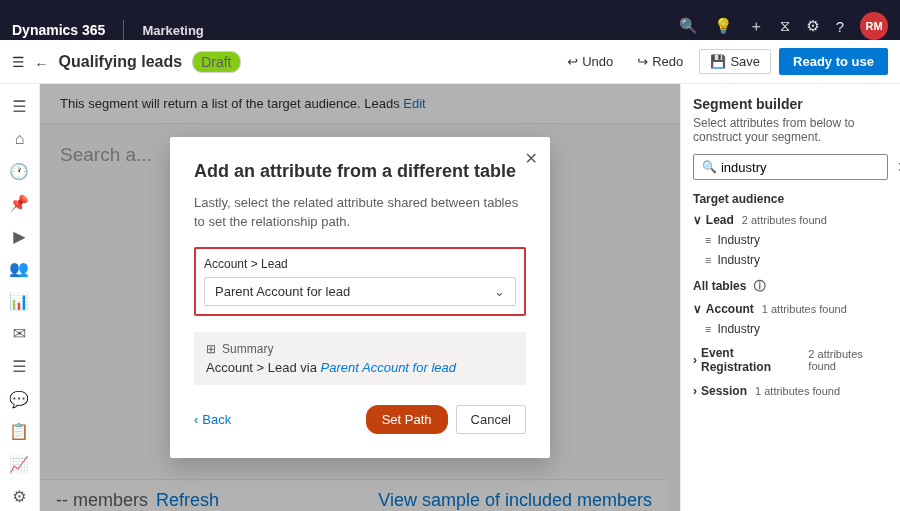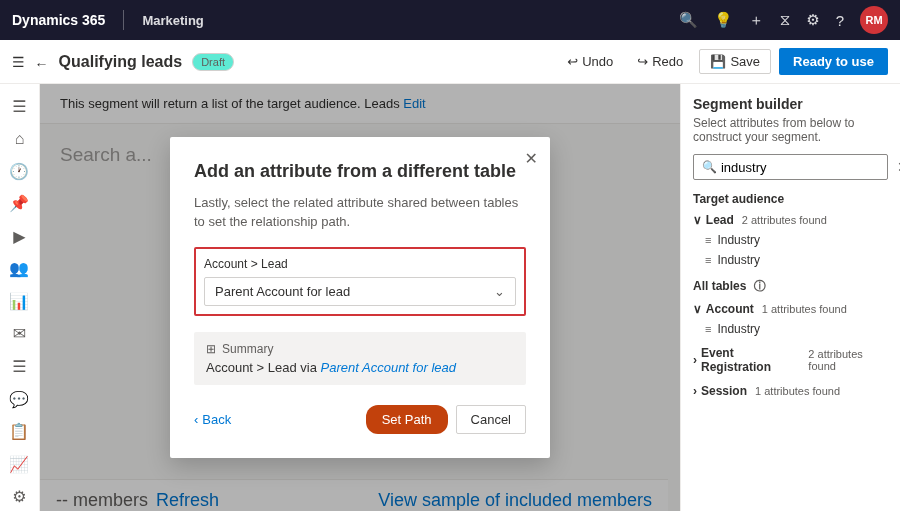--- a/index.html
+++ b/index.html
@@ -1,20 +1,20 @@
 <!DOCTYPE html>
 <html><head>
   <meta charset="utf-8">
   <style>
     * { box-sizing: border-box; margin: 0; padding: 0; }
     body { font-family: 'Segoe UI', sans-serif; font-size: 13px; background: #f3f2f1; overflow: hidden; width: 900px; height: 511px; }
 
     
     .top-nav {
-      display: flex; align-items: center;
+      display: flex; align-items: flex-end;
       background: #1a1a2e; height: 40px;
       padding: 0 12px; color: white;
     }
     .top-nav-brand { display: flex; align-items: center; gap: 8px; font-size: 14px; font-weight: 600; color: white; }
     .top-nav-divider { width: 1px; height: 20px; background: rgba(255,255,255,0.3); margin: 0 10px; }
     .top-nav-app { font-size: 13px; color: rgba(255,255,255,0.85); }
     .top-nav-icons { margin-left: auto; display: flex; align-items: center; gap: 16px; }
     .top-nav-icon { color: rgba(255,255,255,0.85); cursor: pointer; font-size: 15px; }
     .top-nav-avatar {
       width: 28px; height: 28px; border-radius: 50%;
@@ -26,22 +26,22 @@
     
     .second-nav {
       display: flex; align-items: center;
       background: white; height: 44px;
       padding: 0 12px; border-bottom: 1px solid #edebe9;
       gap: 10px;
     }
     .nav-back { color: #323130; cursor: pointer; font-size: 14px; }
     .page-title { font-size: 16px; font-weight: 600; color: #323130; }
     .badge-draft {
-      background: #5eead4; color: #605e5c;
-      font-size: 11px; padding: 2px 8px; border-radius: 10px;
+      background: #84cc16; color: #605e5c;
+      font-size: 14px; padding: 2px 8px; border-radius: 10px;
       border: 1px solid #d2d0ce;
     }
     .nav-actions { margin-left: auto; display: flex; align-items: center; gap: 8px; }
     .btn-action {
       display: flex; align-items: center; gap: 4px;
       background: none; border: none; cursor: pointer;
       color: #323130; font-size: 13px; padding: 4px 8px;
     }
     .btn-save {
       display: flex; align-items: center; gap: 4px;

